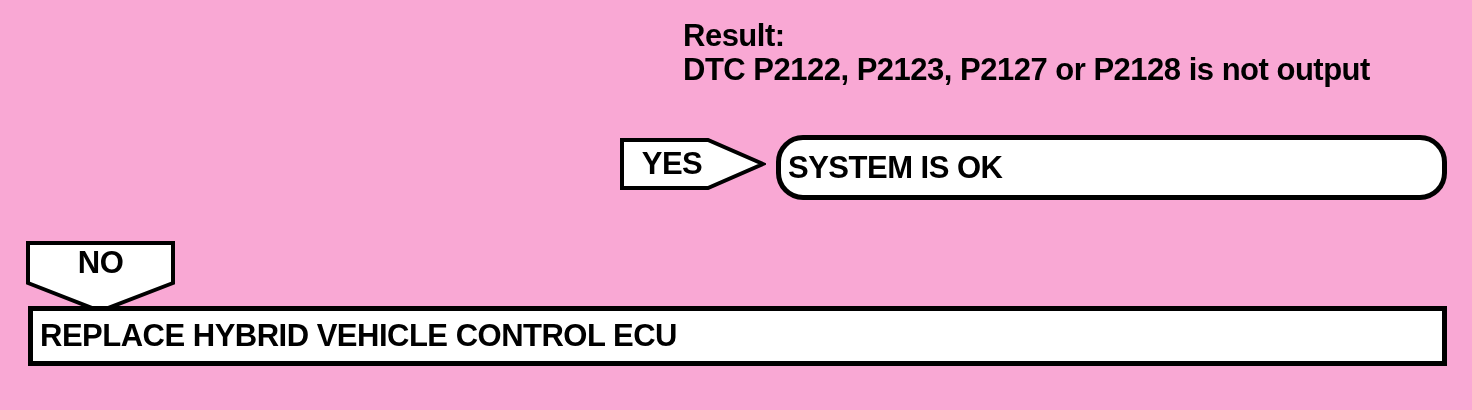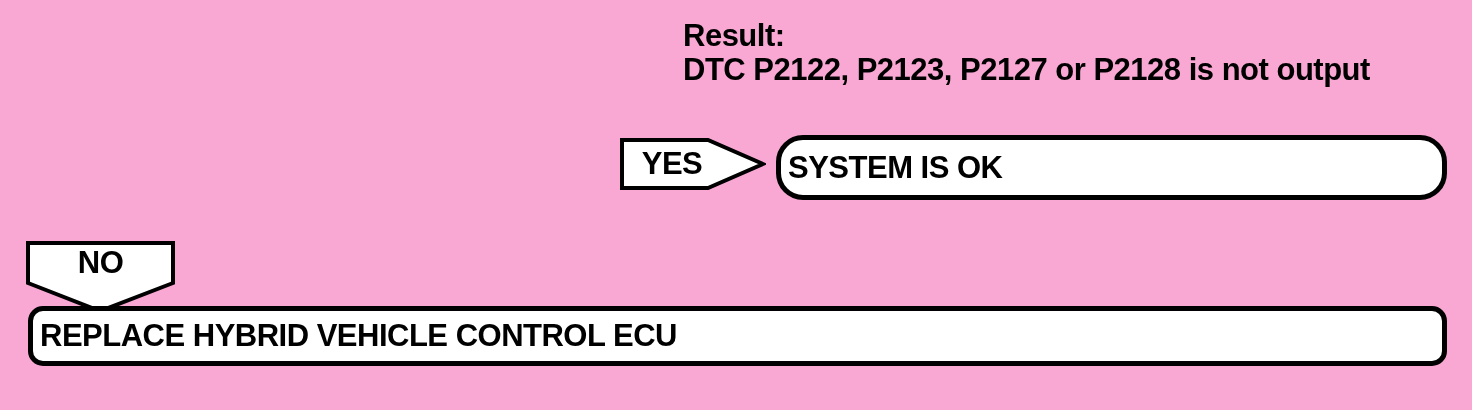--- a/index.html
+++ b/index.html
@@ -91,21 +91,20 @@
     top: 135px;
     width: 671px;
     height: 65px;
     border-radius: 27px;
   }
   .replace-ecu-box {
     left: 28px;
     top: 306px;
     width: 1419px;
     height: 60px;
-    border-radius: 15px;
   }
 </style>
 </head>
 <body>
 
 <div class="canvas">
 
   <div class="result-block">
     <div>Result:</div>
     <div class="result-line-indent">DTC P2122, P2123, P2127 or P2128 is not output</div>

